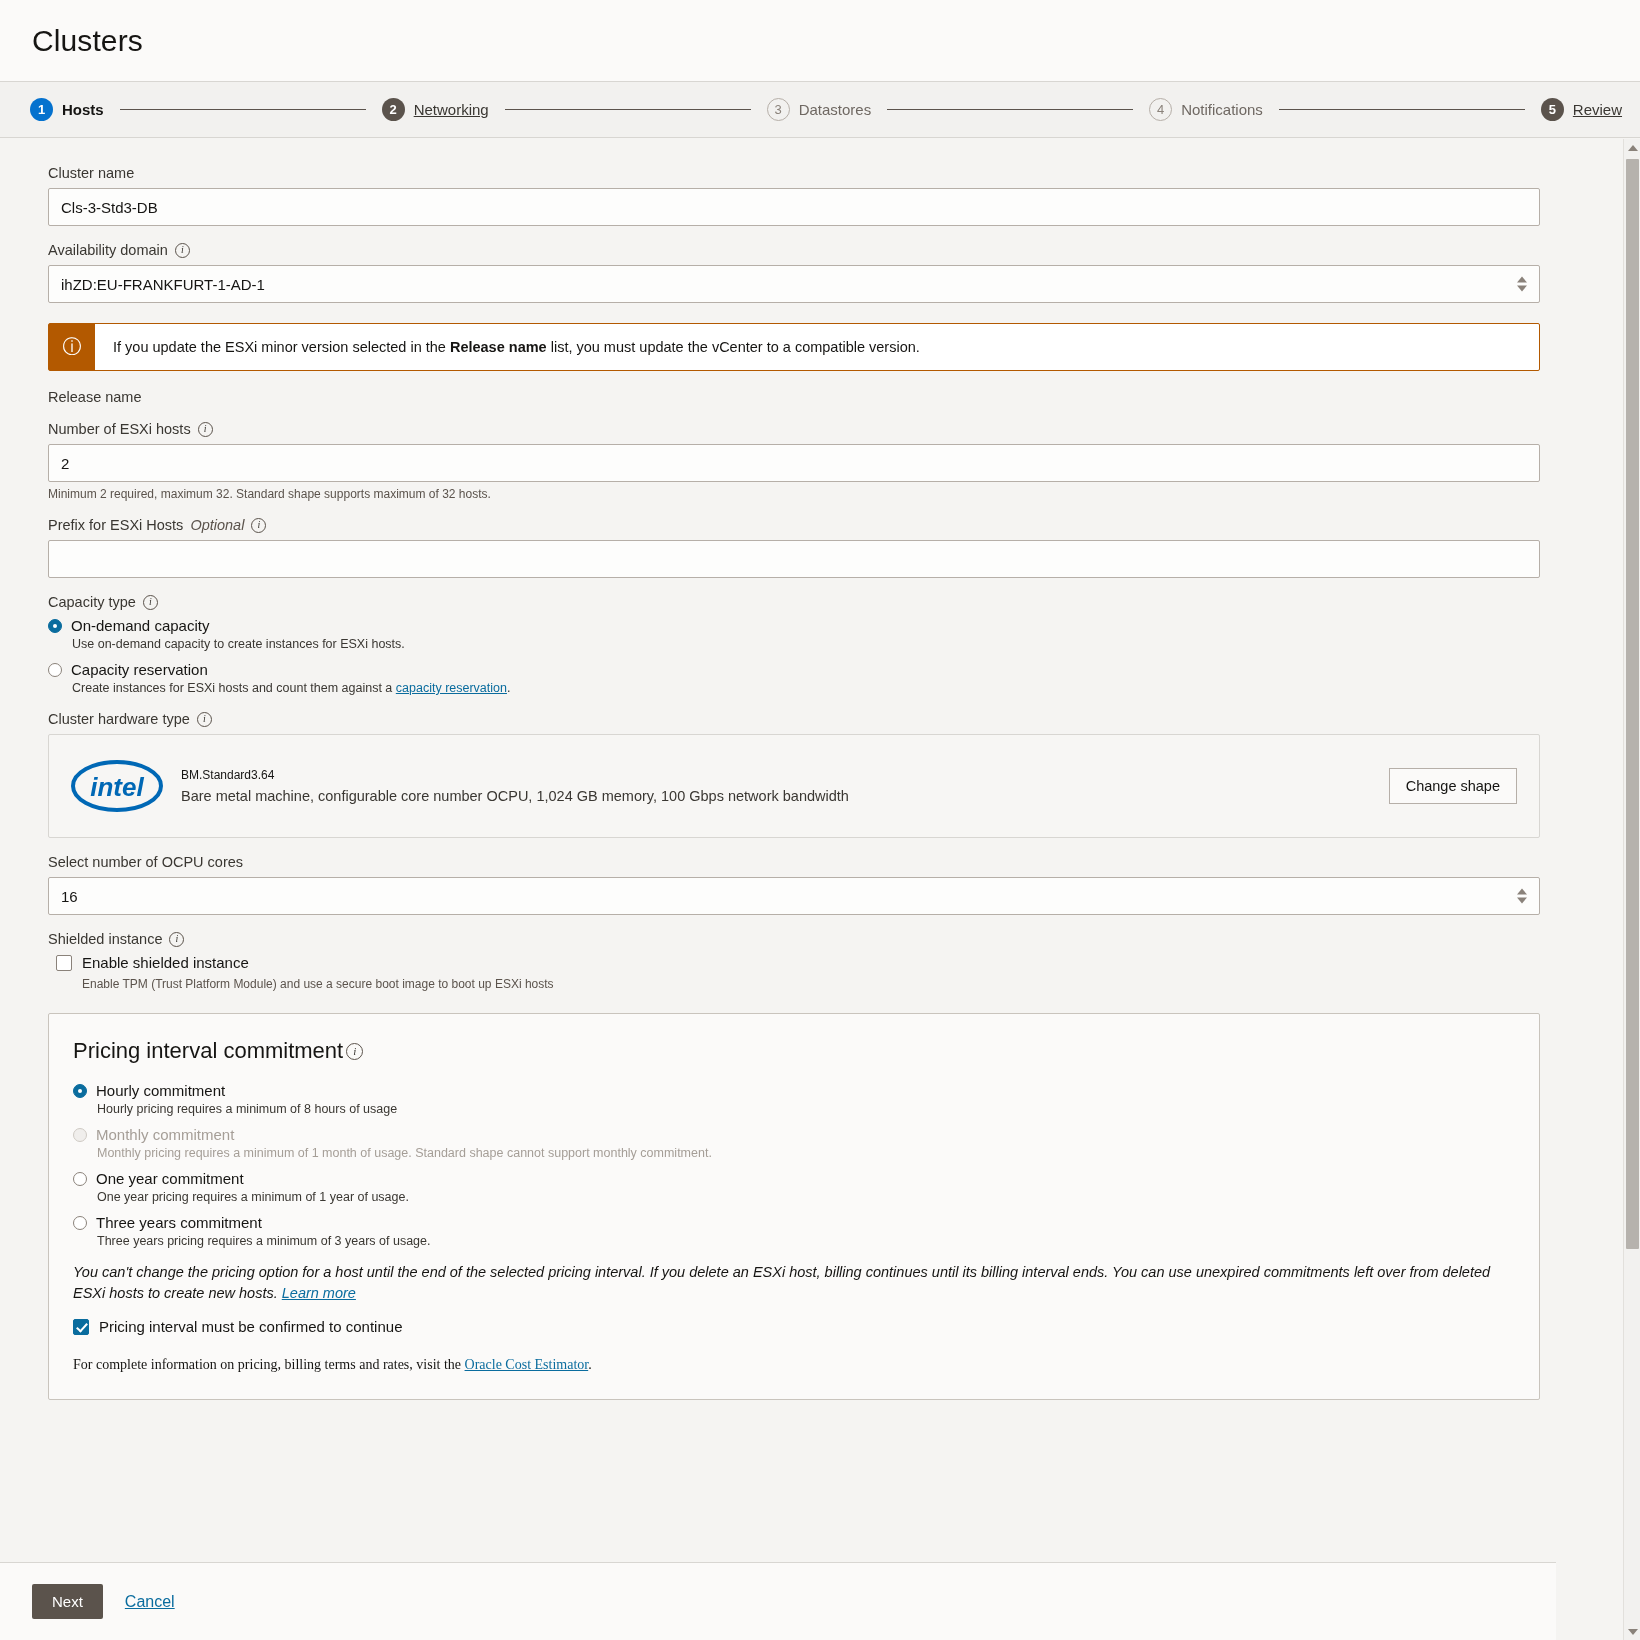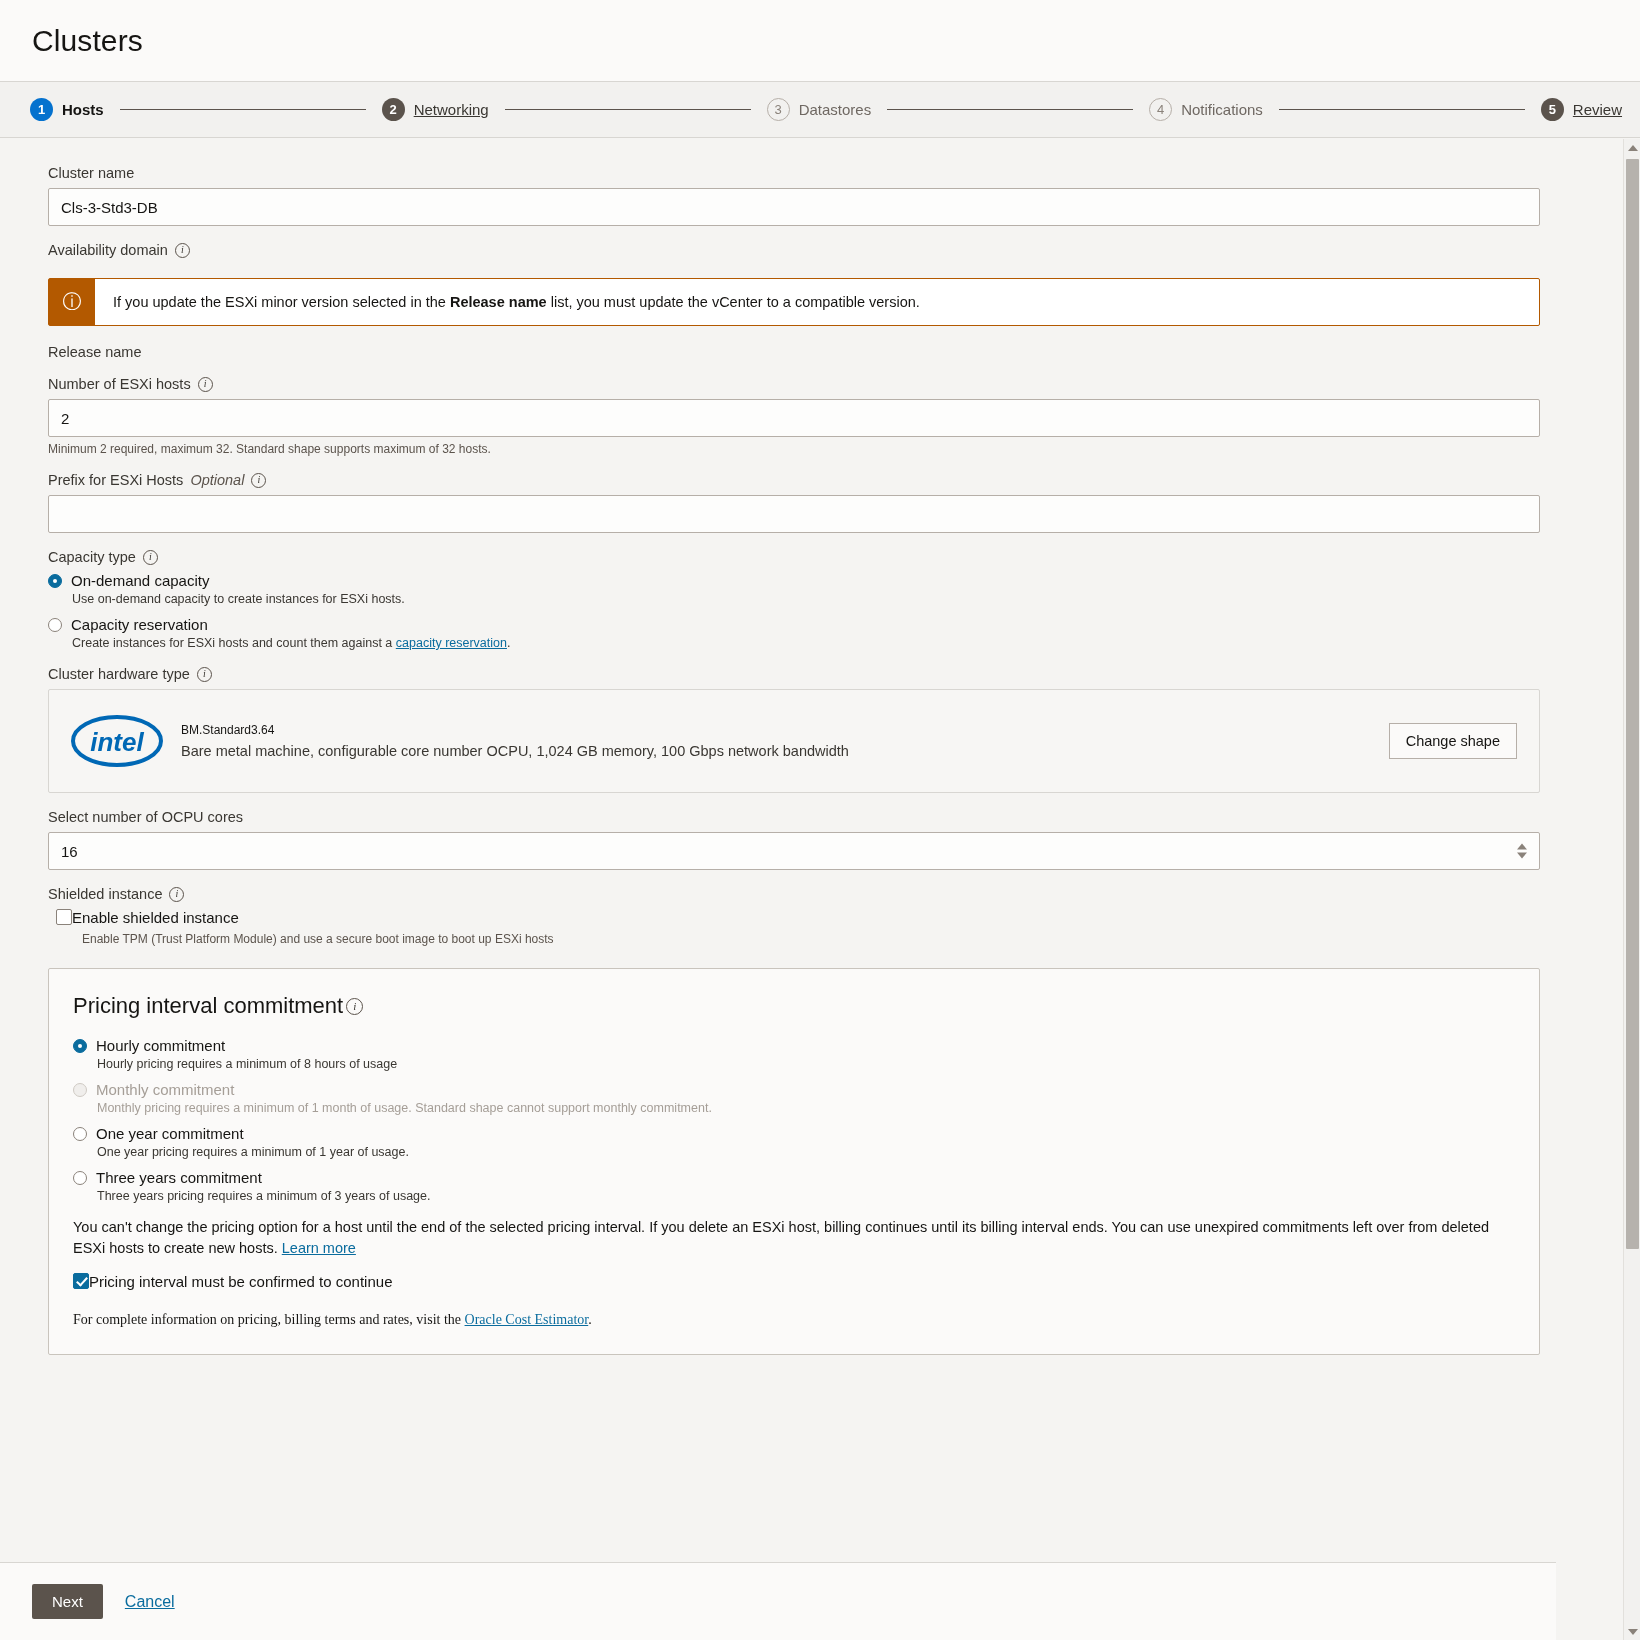--- a/index.html
+++ b/index.html
@@ -106,21 +106,21 @@
     content: ""; position: absolute; left: 4px; top: 4px;
     width: 4px; height: 4px; border-radius: 50%; background: #fff;
   }
   .radio.disabled { border-color: #cfcac4; background: #f0eeec; }
   .radio-label { font-size: 15px; color: #161513; }
   .radio-label.disabled { color: #a59e97; }
   .radio-desc { font-size: 12.5px; color: #3a3732; margin: 3px 0 10px 24px; }
   .radio-desc.disabled { color: #a59e97; }
   .radio-desc a { color: #0a6c9e; }
 
-  .chk-row { display: flex; align-items: flex-start; }
+  .chk-row { display: flex; align-items: center; gap: 10px; }
   .chk {
     width: 16px; height: 16px; border: 1px solid #8a827a; background: #fff;
     border-radius: 2px; flex: 0 0 auto; cursor: pointer; position: relative;
   }
   .chk.on { background: #0a6c9e; border-color: #0a6c9e; }
   .chk.on::after {
     content: ""; position: absolute; left: 5px; top: 1px;
     width: 4px; height: 9px; border: solid #fff; border-width: 0 2px 2px 0;
     transform: rotate(42deg);
   }
@@ -150,21 +150,21 @@
   
   .pricing-panel {
     border: 1px solid #c9c4bd; background: #fbfaf9; border-radius: 2px;
     margin-top: 22px; padding: 24px 24px 26px 24px;
   }
   .panel-title {
     font-size: 22px; color: #161513; display: flex; align-items: center; gap: 3px;
     margin-bottom: 18px;
   }
   .panel-title .info-icon { width: 17px; height: 17px; font-size: 11px; }
-  .pricing-note { font-size: 14.5px; color: #161513; line-height: 1.45; margin: 14px 0 14px 0; }
+  .pricing-note { font-size: 14.5px; color: #161513; line-height: 1.45; margin: 14px 0 14px 0; font-style: italic; }
   .pricing-foot { font-size: 14px; color: #161513; margin-top: 22px; font-family: Liberation Serif, serif; }
 
   
   .footer {
     position: absolute; left: 0; bottom: 0; width: 1556px; height: 78px;
     background: #fbfaf9; border-top: 1px solid #d8d6d2;
     display: flex; align-items: center; gap: 22px; padding-left: 32px;
   }
   .btn-primary {
     background: #5b534c; color: #fff; border: none; border-radius: 2px;
@@ -230,20 +230,27 @@
       <div class="field-label">
         <span>Cluster name</span>
       </div>
       <div class="txt-input">Cls-3-Std3-DB</div>
     </div>
 
     <div class="field-block">
       <div class="field-label">
         <span>Availability domain</span>
         <span class="info-icon">i</span>
+      </div>
+      <div class="sel-input">
+        <span>ihZD:EU-FRANKFURT-1-AD-1</span>
+        <span class="caret">
+          <span class="tri-up"></span>
+            <span class="tri-dn"></span>
+        </span>
       </div>
     </div>
 
     <div class="banner">
       <div class="banner-icon">ⓘ</div>
       <div class="banner-text">
         <span><span>If you update the ESXi minor version selected in the </span><b>Release name</b><span> list, you must update the vCenter to a compatible version.</span></span>
       </div>
     </div>
 

